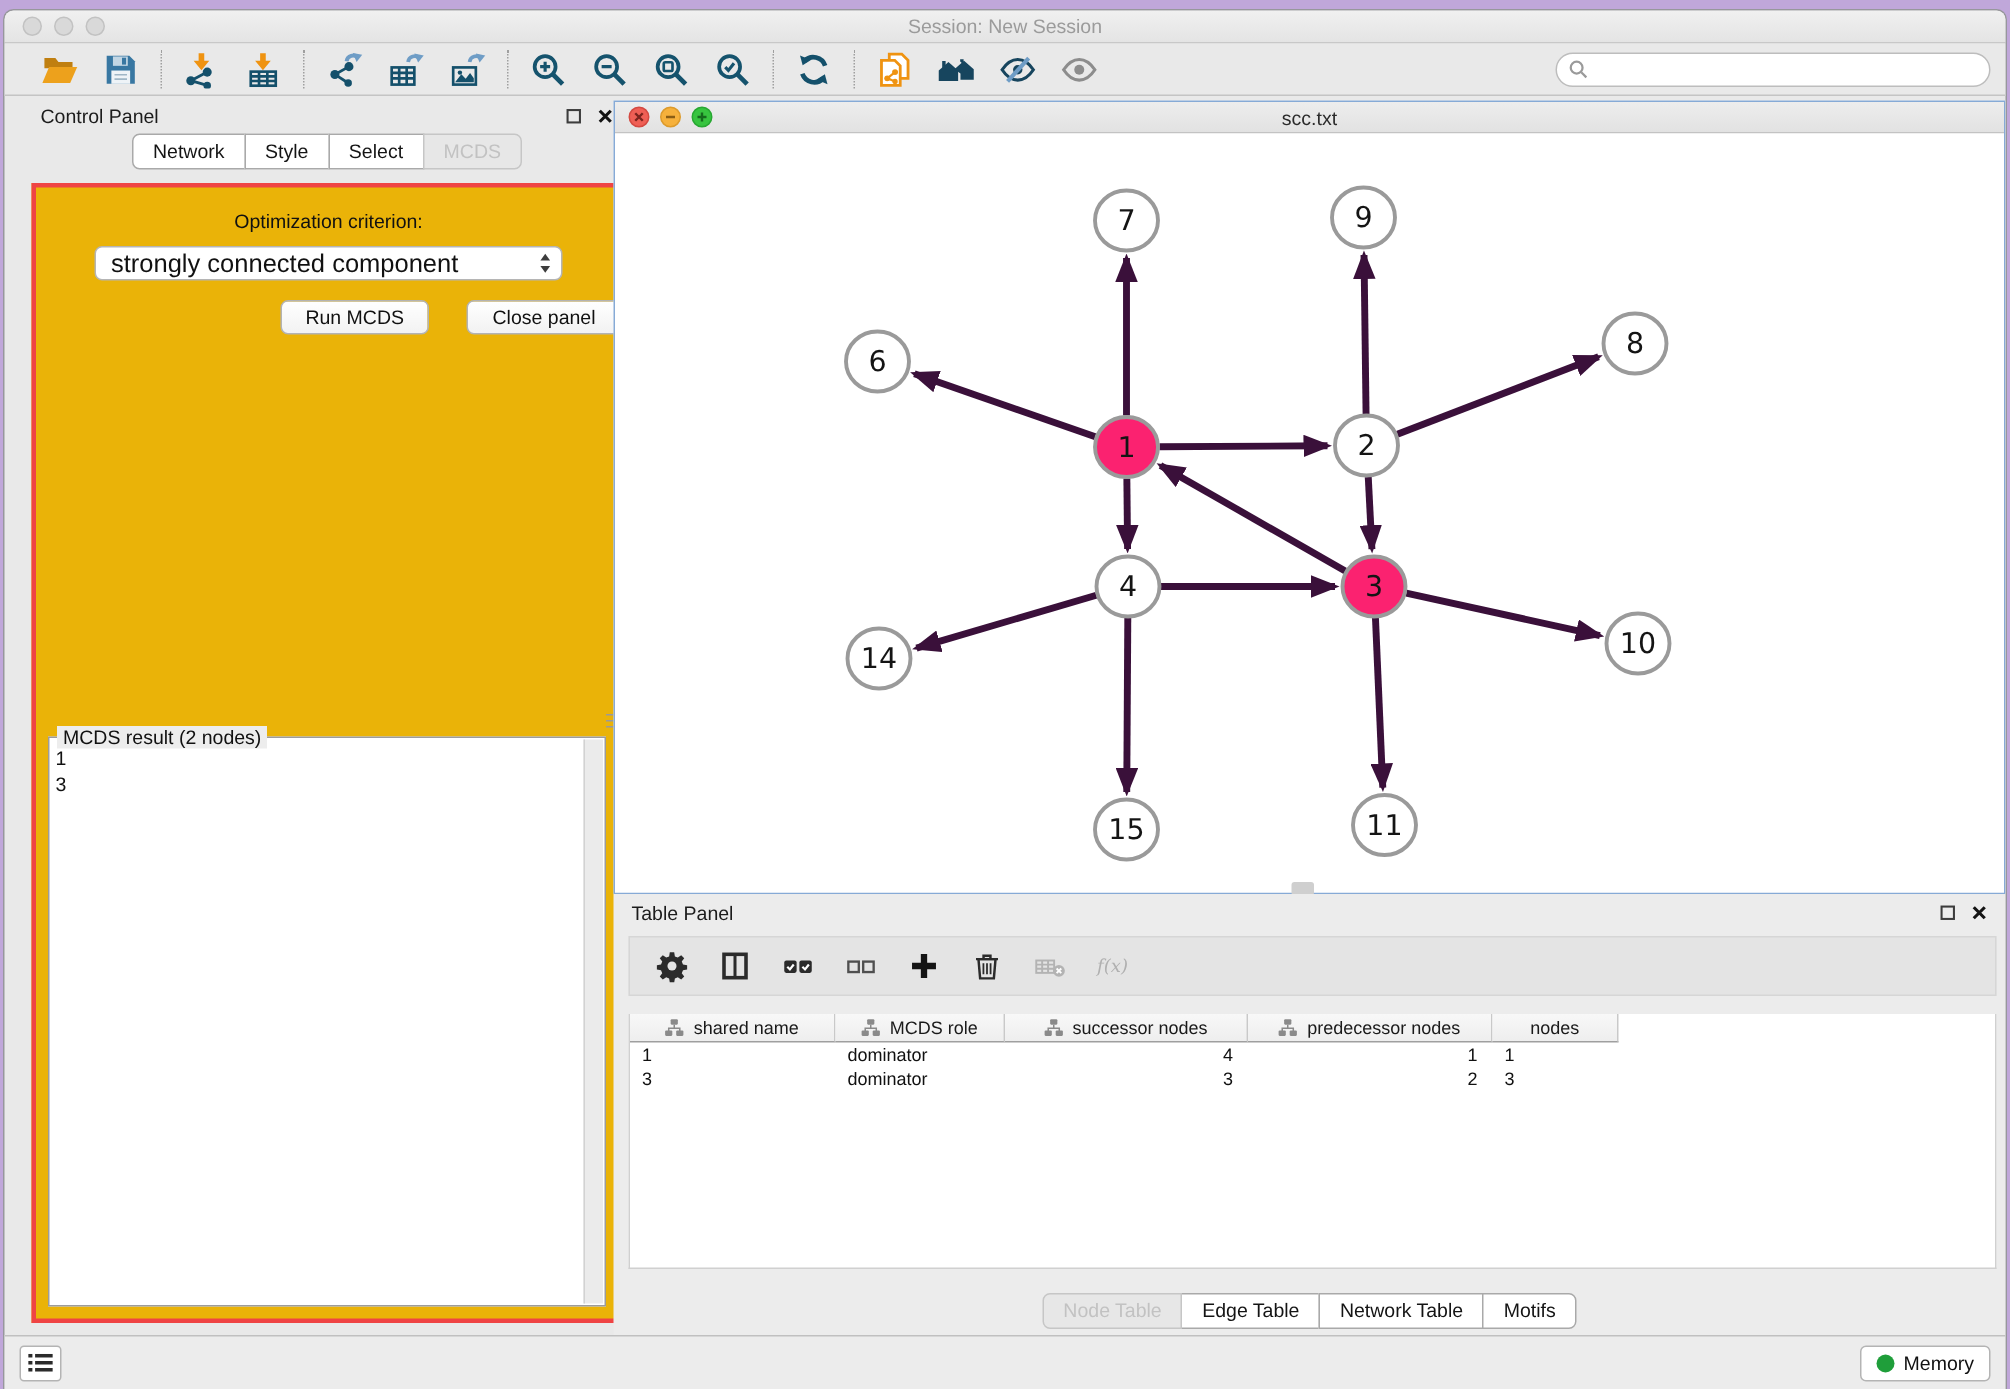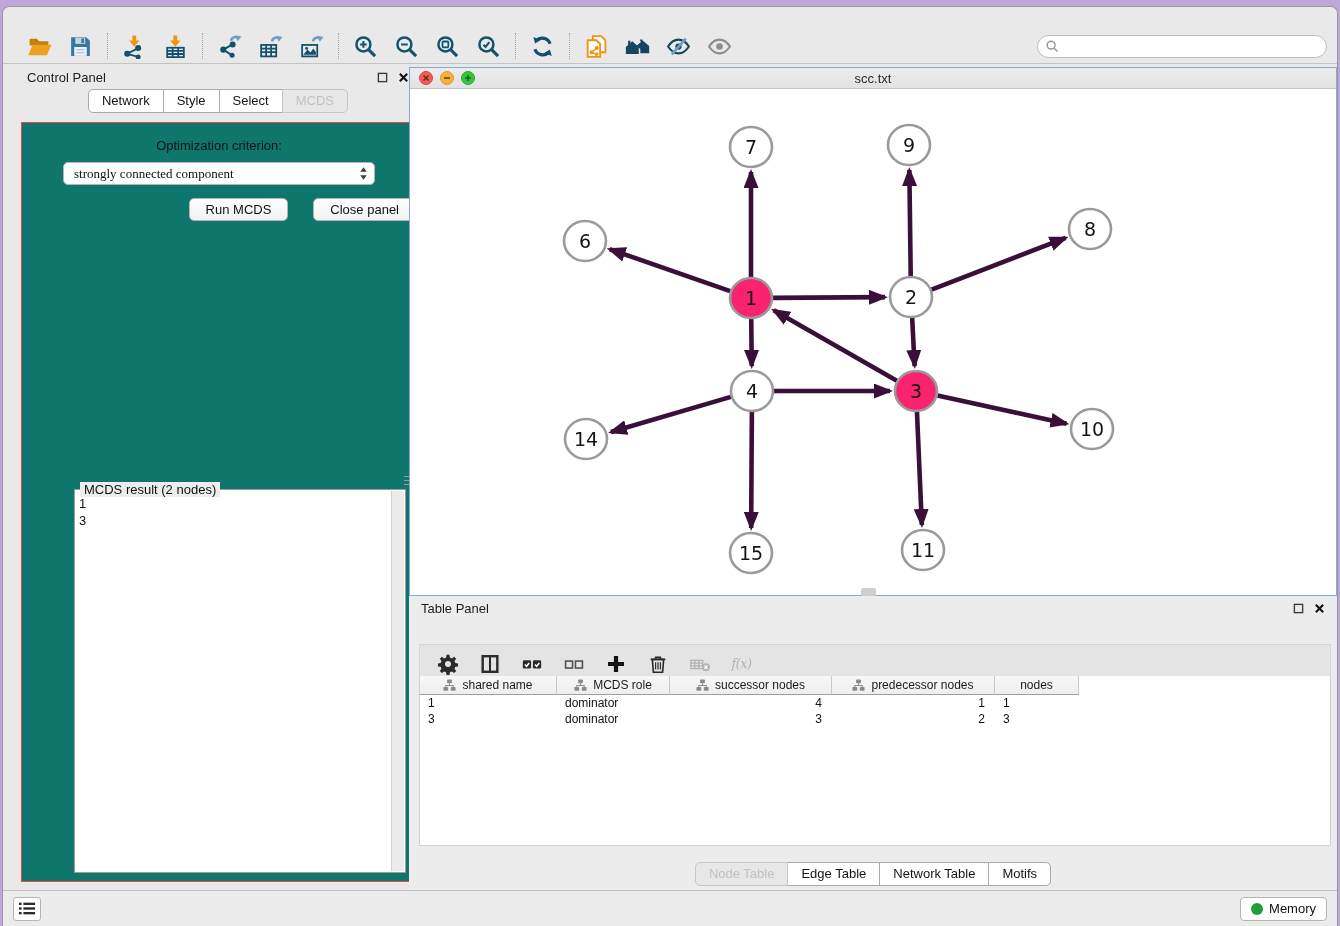--- a/index.html
+++ b/index.html
@@ -40,34 +40,34 @@
   .panel-head svg { width:11px; height:11px; display:block; }
 
   .tabs-row { display:flex; justify-content:center;text-align:center; }
   .tab-btn { font-size:13px; padding:3px 13px 4px; background:#fff; color:#141414;
     border:1px solid #a9a9a9; margin-left:-1px; cursor:pointer; position:relative; }
   .tab-btn:first-child { border-radius:5px 0 0 5px; margin-left:0; }
   .tab-btn:last-child { border-radius:0 5px 5px 0; }
   .tab-btn.active { background:#e7e7e7; color:#c2c2c2; border-color:#c6c6c6; z-index:1; }
 
   .cp-body { position:absolute; left:6px; right:4px; top:57px; bottom:8px;
-    background:#0f766e; border:1px solid #ef4444; }
+    background:#eab308; border:3px solid #ef4444; }
   .opt-label { text-align:center; margin-top:15px; font-size:13px; color:#111; }
   .dropdown { width:312px; height:23px; margin:9px auto 0; background:#fff;
     border:1px solid #b5b5b5; border-radius:5px; display:flex; align-items:center;
     padding:0 6px 0 10px; cursor:pointer; }
-  .dropdown .dd-value { font-size:13px; color:#111; flex:1;font-family:Liberation Serif, serif; }
+  .dropdown .dd-value { font-size:17px; color:#111; flex:1; }
   .dropdown svg { width:9px; height:15px; }
   .btn-row { display:flex; justify-content:flex-end; gap:25px; margin-top:13px; }
   .push-btn { height:23px; padding:0 16px; font-size:13px; color:#111;
     background:linear-gradient(#ffffff,#f2f2f2); border:1px solid #b3b3b3;
     border-radius:5px; cursor:pointer; font-family:"Liberation Sans",sans-serif; }
 
   .result-group { position:absolute; left:8px; right:10px; top:366px; bottom:8px;
-    border:1px solid #9c9c9c; background:#fff;margin-left:44px; }
+    border:1px solid #9c9c9c; background:#fff; }
   .result-legend { position:absolute; top:-8px; left:5px; background:#ededed;
     padding:0 4px; font-size:13px; color:#111; }
   .result-list { position:absolute; inset:2px 15px 2px 4px; font-size:13px; color:#111; line-height:17px; padding-top:3px; }
   .result-scroll { position:absolute; top:1px; bottom:1px; right:1px; width:13px;
     background:#ebebeb; border-left:1px solid #d2d2d2; }
 
   .vgrip { position:absolute; left:399px; top:462px; width:8px; height:22px;
     display:flex; flex-direction:column; gap:3px; align-items:center; justify-content:center; }
   .vgrip i { width:5px; height:1px; background:#9a9a9a; }
 
@@ -87,21 +87,21 @@
   .nf-max  { background:#37c43f; border:1px solid #28a832; }
   .nf-canvas { position:absolute; left:0; right:0; top:21px; bottom:0; background:#fff; }
   .nf-canvas svg { position:absolute; inset:0; }
   .hgrip { position:absolute; left:451px; bottom:-2px; width:15px; height:9px;
     background:#cfcfcf; border-radius:2px; }
 
   
   .table-panel { position:absolute; left:406px; right:0; top:589px; bottom:36px; background:#ececec; }
   .tp-toolbar { position:absolute; left:10px; right:6px; top:28px; height:40px;
     background:#e4e4e4; border:1px solid #d6d6d6; display:flex; align-items:center;
-    gap:18px; padding:0 16px;margin-top:20px; }
+    gap:18px; padding:0 16px; }
   .tp-btn { width:24px; height:24px; display:flex; align-items:center; justify-content:center; cursor:pointer; }
   .tp-btn svg { width:22px; height:22px; }
   .tp-btn.fx svg { width:34px; }
   .tp-btn.disabled { cursor:default; }
 
   .table-wrap { position:absolute; left:10px; right:6px; top:80px; height:170px;
     background:#fff; border:1px solid #d0d0d0; border-top:none; overflow:hidden; }
   .thead { display:flex; height:19px; }
   .th { background:linear-gradient(#f8f8f8,#eeeeee); border-right:1px solid #c9c9c9;
     border-bottom:1px solid #9f9f9f; display:flex; align-items:center;
@@ -122,20 +122,28 @@
   .memory-btn { margin-left:auto; height:24px; background:#fff; border:1px solid #b4b4b4;
     border-radius:4px; display:flex; align-items:center; gap:6px; padding:0 10px; cursor:pointer; }
   .memory-dot { width:12px; height:12px; border-radius:50%; background:#1f9e3a; }
   .memory-label { font-size:13px; color:#111; }
 </style>
 </head>
 <body>
 
 <div class="app-window">
 
+  <div class="titlebar">
+    <div class="tl-dots">
+      <span class="tl-dot"></span>
+      <span class="tl-dot"></span>
+      <span class="tl-dot"></span>
+    </div>
+    <span class="win-title">Session: New Session</span>
+  </div>
 
   <div class="main-toolbar">
     <div id="tb-groups" style="display:flex;align-items:center;">
         <div class="tb-group">
           <span class="tb-btn">
             <svg viewBox="0 0 24 24">
               <path d="M2.5 4.5h7l2 2.5h9v4h-18z" fill="#c07f10"></path>
               <path d="M1.2 20.5l4.3-10.3h18L19 20.5z" fill="#eda11c"></path>
             </svg>
           </span>

